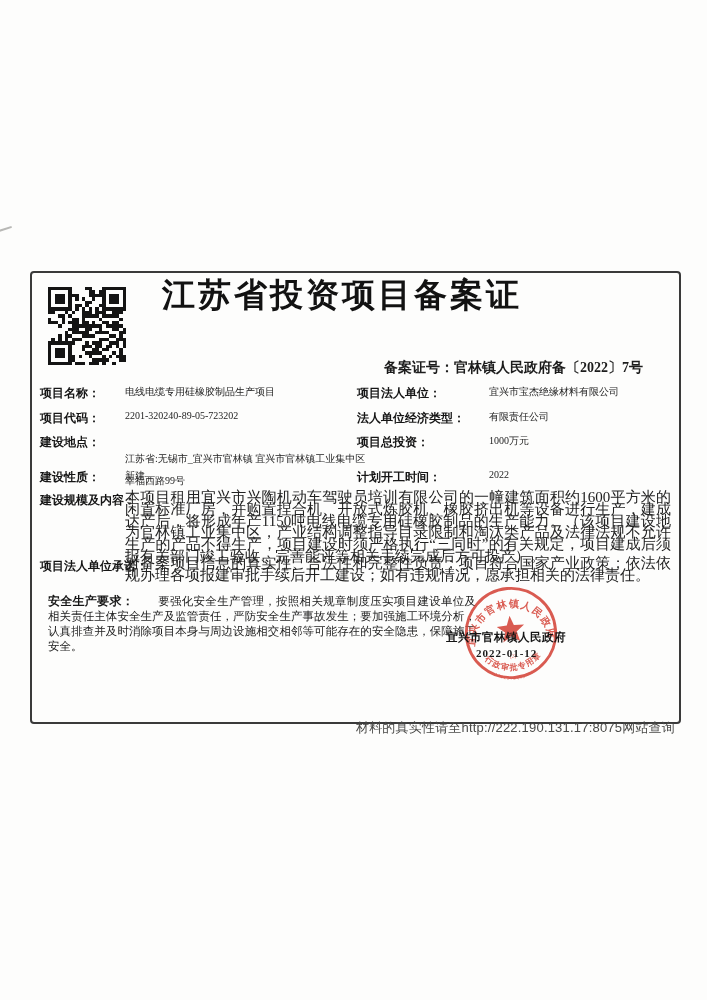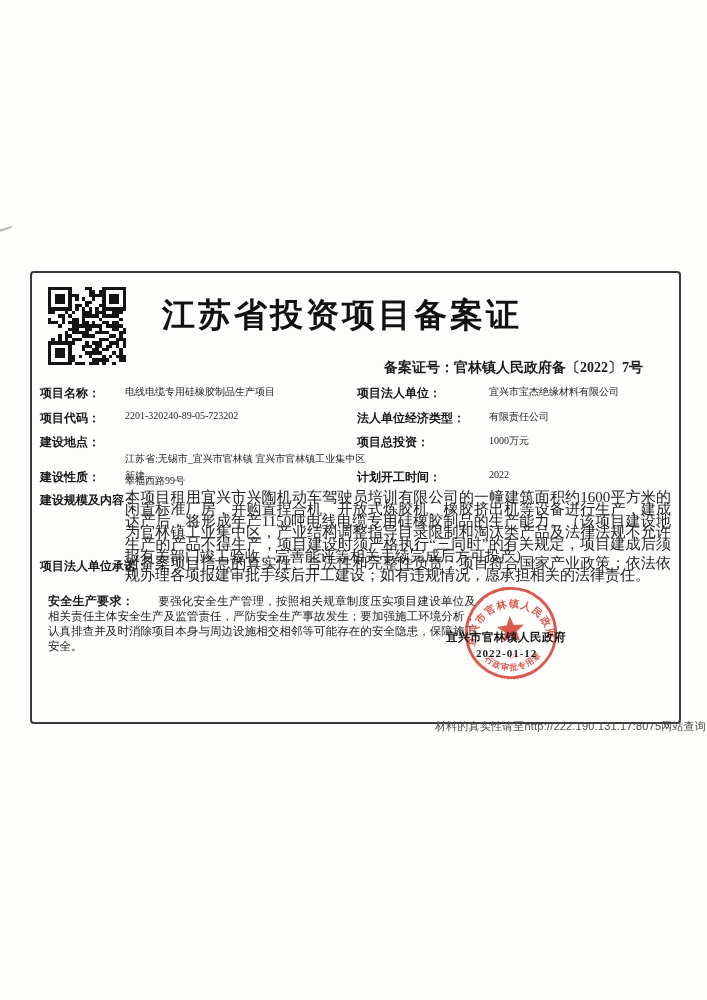--- a/index.html
+++ b/index.html
@@ -13,21 +13,21 @@
     position:absolute; left:-2px; top:228px; width:14px; height:2px;
     background:#9a9a97; transform:rotate(-18deg); opacity:.7;
   }
   .cert{
     position:absolute; left:30px; top:271px; width:647px; height:449px;
     border:2px solid #3a3a3a; border-radius:4px; background:transparent;
   }
   .qr{ position:absolute; left:16px; top:12px; width:78px; height:82px; }
   .qr svg{ width:100%; height:100%; shape-rendering:crispEdges; }
   .title{
-    position:absolute; left:90px; top:20px; width:440px; text-align:center;
+    position:absolute; left:90px; top:0; width:440px; text-align:center;
     font-size:33px; font-weight:bold; letter-spacing:3px; color:#121212;
     font-family:Liberation Sans, sans-serif;
   }
   .certno{
     position:absolute; left:352px; top:86px; width:300px;
     font-size:14px; font-weight:bold; color:#1c1c1c;
   }
   .lbl{
     font-weight:bold; font-size:12px; color:#151515;
     font-family:"Liberation Sans","DejaVu Sans",sans-serif;
@@ -57,22 +57,22 @@
   .stamp svg{ width:100%; height:100%; }
   .issuer{
     position:absolute; left:414px; top:357px; width:150px;
     font-size:11.5px; font-weight:bold; color:#151515; letter-spacing:.5px; z-index:3;
   }
   .issue-date{
     position:absolute; left:444px; top:374px; width:100px;
     font-size:11px; font-weight:bold; color:#1a1a1a; letter-spacing:1px; z-index:3;
   }
   .footer-note{
-    position:absolute; top:719px; right:1px;
-    font-size:11px; color:#4a4a48; letter-spacing:.2px;
+    position:absolute; top:719px; right:32px;
+    font-size:13px; color:#4a4a48; letter-spacing:.2px;
     font-family:"Liberation Sans","DejaVu Sans",sans-serif;
   }
 </style>
 </head>
 <body>
 
 <div class="page">
 
   <div class="scan-mark"></div>
 

